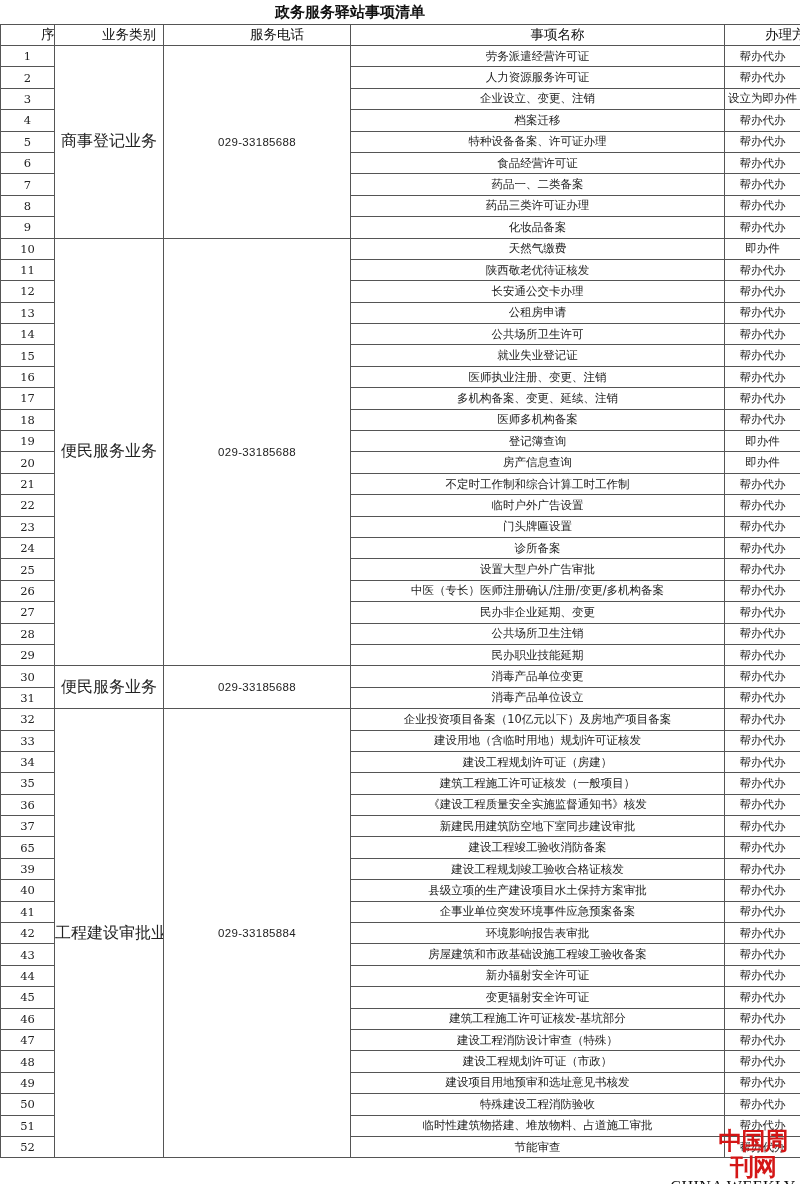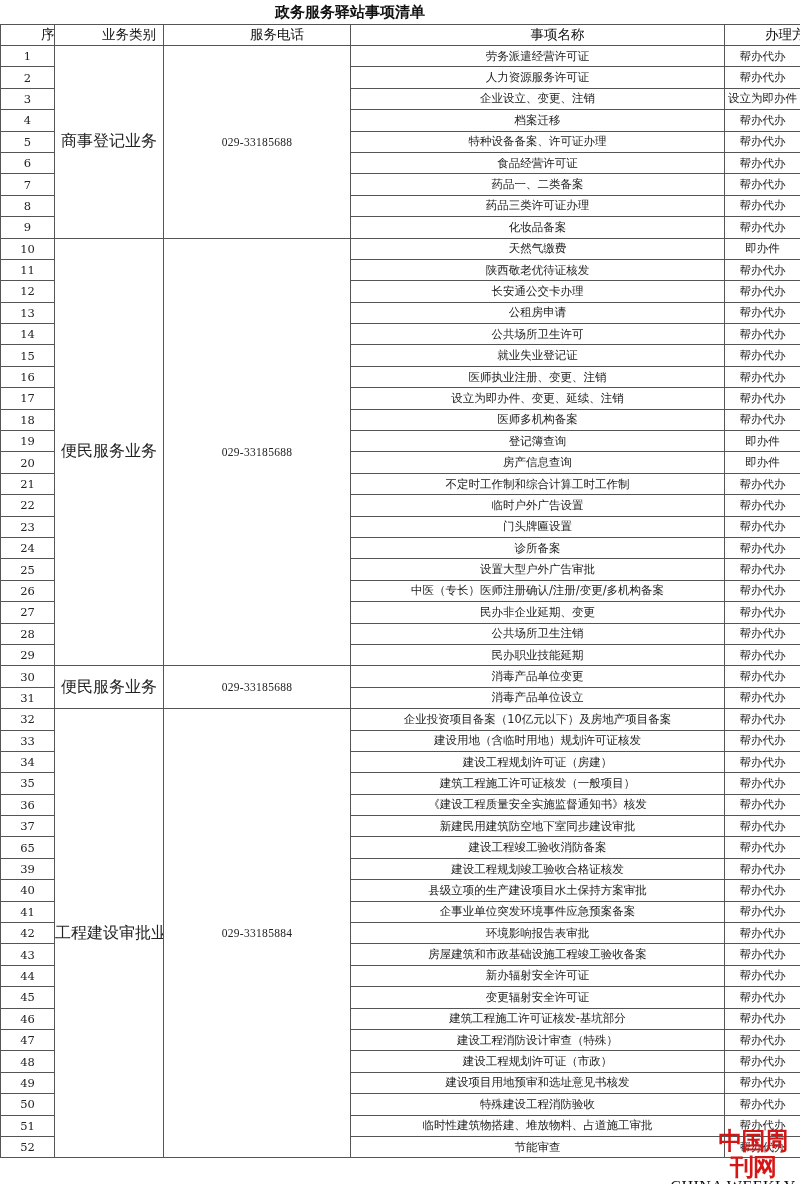--- a/index.html
+++ b/index.html
@@ -4,21 +4,21 @@
 <style>
   html,body{margin:0;padding:0;background:#fff;}
   body{width:800px;height:1184px;overflow:hidden;position:relative;font-family:"DejaVu Sans","Liberation Sans",sans-serif;color:#222;}
   .title{position:absolute;left:0;top:0;width:700px;height:25px;text-align:center;font-family:"DejaVu Serif","Liberation Serif",serif;font-weight:bold;font-size:15px;line-height:24px;color:#111;}
   table{position:absolute;left:0;top:24px;width:800px;border-collapse:collapse;table-layout:fixed;}
   td,th{border:1.5px solid #555;padding:0;text-align:center;vertical-align:middle;font-size:11.5px;overflow:hidden;white-space:nowrap;}
   th{height:20px;font-size:13.5px;font-weight:normal;color:#111;padding-left:40px;}
   td{height:20.4px;}
   td.num{font-family:"DejaVu Serif","Liberation Serif",serif;font-size:11.5px;}
   td.cat{font-size:16px;font-family:Liberation Mono, monospace;}
-  td.phone{font-family:Liberation Serif, serif;font-size:11.5px;letter-spacing:0.3px;}
+  td.phone{font-family:Liberation Sans, sans-serif;font-size:11.5px;letter-spacing:0.3px;}
   td.mode{font-size:11.5px;margin-left:24px;}
   .watermark{position:absolute;left:668px;top:1128px;width:130px;text-align:center;pointer-events:none;}
   .wm-cn{color:#d41616;font-family:"DejaVu Serif","Liberation Serif",serif;font-weight:bold;font-size:24px;line-height:26px;letter-spacing:-1px;margin-left:40px;}
   .wm-en{color:#111;font-family:"Liberation Serif","DejaVu Serif",serif;font-size:16px;line-height:10px;margin-top:2px;letter-spacing:0.5px;}
 </style>
 </head>
 <body>
 
 <div class="title">政务服务驿站事项清单</div>
 
@@ -119,21 +119,21 @@
         <td class="item">就业失业登记证</td>
         <td class="mode">帮办代办</td>
       </tr>
       <tr>
         <td class="num">16</td>
         <td class="item">医师执业注册、变更、注销</td>
         <td class="mode">帮办代办</td>
       </tr>
       <tr>
         <td class="num">17</td>
-        <td class="item">设立为即办件、变更、延续、注销</td>
+        <td class="item">多机构备案、变更、延续、注销</td>
         <td class="mode">帮办代办</td>
       </tr>
       <tr>
         <td class="num">18</td>
         <td class="item">医师多机构备案</td>
         <td class="mode">帮办代办</td>
       </tr>
       <tr>
         <td class="num">19</td>
         <td class="item">登记簿查询</td>

